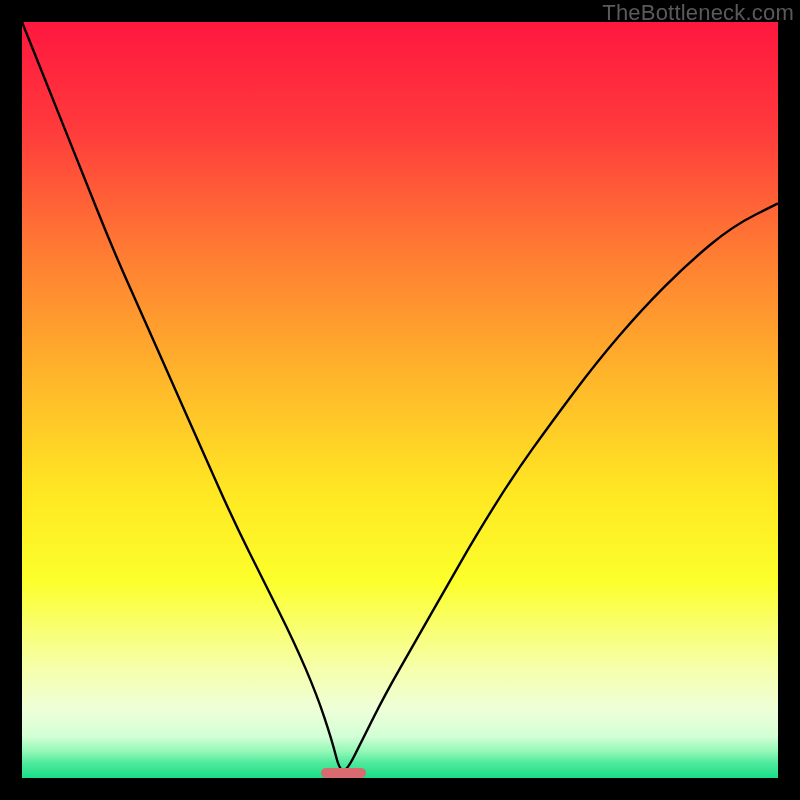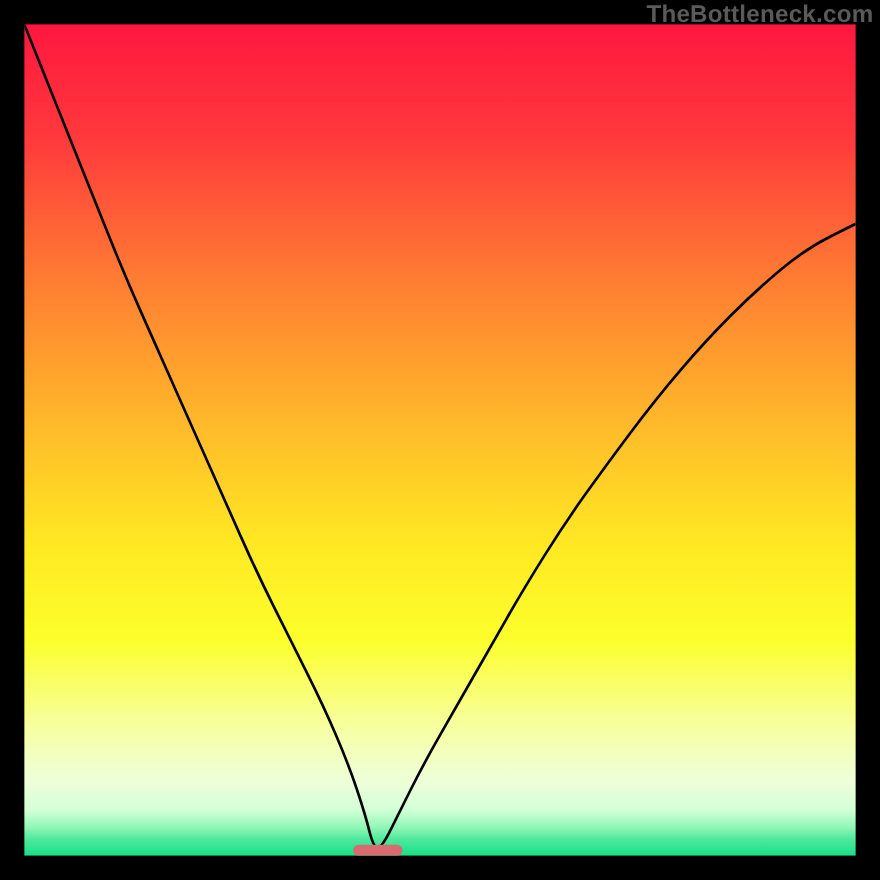--- a/index.html
+++ b/index.html
@@ -34,21 +34,21 @@
     position: absolute;
     left: 0; top: 0;
     width: 100%; height: 100%;
   }
   .watermark {
     position: absolute;
     top: 0;
     right: 6px;
     color: #5a5a5a;
     font-size: 22px;
-    font-weight: 700;
+    font-weight: 400;
     letter-spacing: 0.2px;
     user-select: none;
   }
   .marker {
     position: absolute;
     background: #d96a6f;
     border-radius: 7px;
   }
 </style>
 </head>

